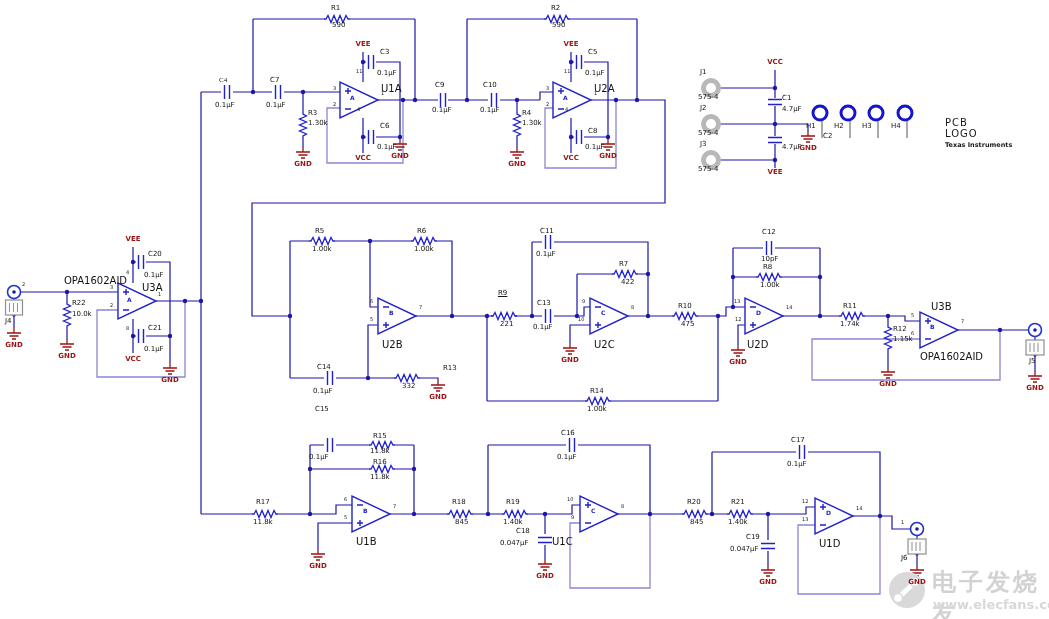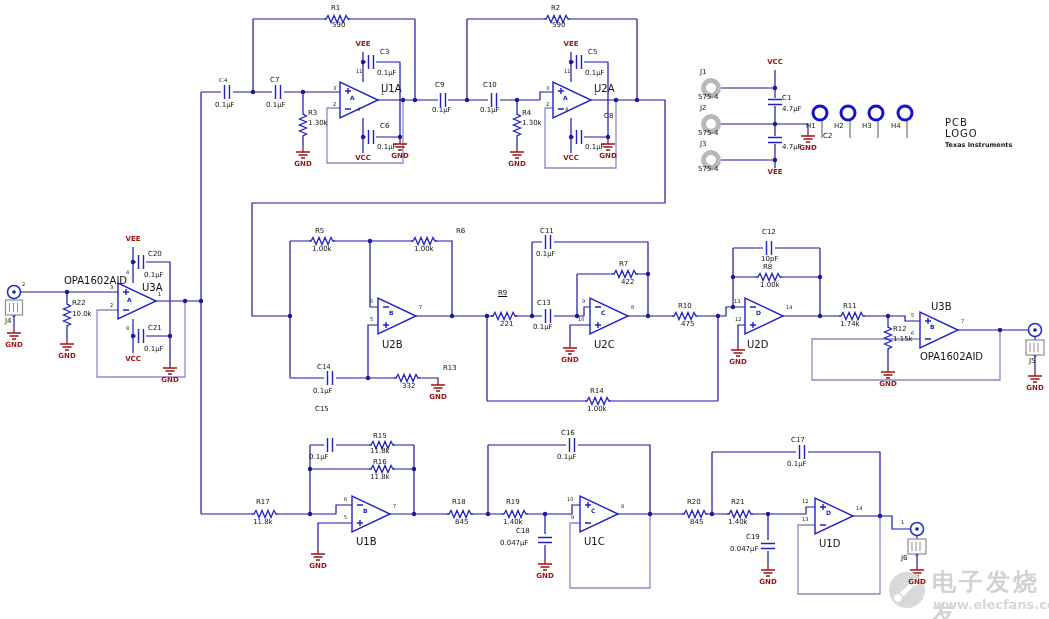--- a/index.html
+++ b/index.html
@@ -296,21 +296,21 @@
       <span class="cl" style="left: 331px; top: 5px;">R1</span>
       <span class="cl" style="left: 332px; top: 22px;">590</span>
       <span class="cl" style="left: 551px; top: 5px;">R2</span>
       <span class="cl" style="left: 552px; top: 22px;">590</span>
       <span class="cl" style="left: 308px; top: 110px;">R3</span>
       <span class="cl" style="left: 308px; top: 120px;">1.30k</span>
       <span class="cl" style="left: 522px; top: 110px;">R4</span>
       <span class="cl" style="left: 522px; top: 120px;">1.30k</span>
       <span class="cl" style="left: 315px; top: 228px;">R5</span>
       <span class="cl" style="left: 312px; top: 246px;">1.00k</span>
-      <span class="cl" style="left: 417px; top: 228px; margin-left: 39px;">R6</span>
+      <span class="cl" style="left: 417px; top: 228px;">R6</span>
       <span class="cl" style="left: 414px; top: 246px;">1.00k</span>
       <span class="cl" style="left: 619px; top: 261px;">R7</span>
       <span class="cl" style="left: 621px; top: 279px;">422</span>
       <span class="cl" style="left: 763px; top: 264px;">R8</span>
       <span class="cl" style="left: 760px; top: 282px;">1.00k</span>
       <span class="cl" style="left: 498px; top: 290px; text-decoration: underline;">R9</span>
       <span class="cl" style="left: 500px; top: 321px;">221</span>
       <span class="cl" style="left: 678px; top: 303px;">R10</span>
       <span class="cl" style="left: 681px; top: 321px;">475</span>
       <span class="cl" style="left: 843px; top: 303px;">R11</span>
@@ -344,21 +344,21 @@
       <span class="cl" style="left: 380px; top: 49px;">C3</span>
       <span class="cl" style="left: 377px; top: 70px;">0.1µF</span>
       <span class="cl" style="left: 219px; top: 77px; font-family: Liberation Serif, serif;">C4</span>
       <span class="cl" style="left: 215px; top: 102px;">0.1µF</span>
       <span class="cl" style="left: 588px; top: 49px;">C5</span>
       <span class="cl" style="left: 585px; top: 70px;">0.1µF</span>
       <span class="cl" style="left: 380px; top: 123px;">C6</span>
       <span class="cl" style="left: 377px; top: 144px;">0.1µF</span>
       <span class="cl" style="left: 270px; top: 77px;">C7</span>
       <span class="cl" style="left: 266px; top: 102px;">0.1µF</span>
-      <span class="cl" style="left: 588px; top: 113px; margin-left: 16px;">C8</span>
+      <span class="cl" style="left: 588px; top: 128px;">C8</span>
       <span class="cl" style="left: 585px; top: 144px;">0.1µF</span>
       <span class="cl" style="left: 435px; top: 82px;">C9</span>
       <span class="cl" style="left: 432px; top: 107px;">0.1µF</span>
       <span class="cl" style="left: 483px; top: 82px;">C10</span>
       <span class="cl" style="left: 480px; top: 107px;">0.1µF</span>
       <span class="cl" style="left: 540px; top: 228px;">C11</span>
       <span class="cl" style="left: 536px; top: 251px;">0.1µF</span>
       <span class="cl" style="left: 762px; top: 229px;">C12</span>
       <span class="cl" style="left: 761px; top: 256px;">10pF</span>
       <span class="cl" style="left: 537px; top: 300px;">C13</span>
@@ -395,21 +395,21 @@
       <span class="ic" style="left: 381px; top: 84px;">U1A</span>
       <span class="ic" style="left: 594px; top: 84px;">U2A</span>
       <span class="ic" style="left: 142px; top: 283px;">U3A</span>
       <span class="ic" style="left: 64px; top: 276px;">OPA1602AID</span>
       <span class="ic" style="left: 382px; top: 340px;">U2B</span>
       <span class="ic" style="left: 594px; top: 340px;">U2C</span>
       <span class="ic" style="left: 747px; top: 340px;">U2D</span>
       <span class="ic" style="left: 931px; top: 302px;">U3B</span>
       <span class="ic" style="left: 920px; top: 352px;">OPA1602AID</span>
       <span class="ic" style="left: 356px; top: 537px;">U1B</span>
-      <span class="ic" style="left: 584px; top: 537px;">U1C</span>
+      <span class="ic" style="left: 552px; top: 537px;">U1C</span>
       <span class="ic" style="left: 819px; top: 539px;">U1D</span>
       <span class="pw c" style="left: 363px; top: 41px;">VEE</span>
       <span class="pw c" style="left: 571px; top: 41px;">VEE</span>
       <span class="pw c" style="left: 133px; top: 236px;">VEE</span>
       <span class="pw c" style="left: 775px; top: 169px;">VEE</span>
       <span class="pw c" style="left: 363px; top: 155px;">VCC</span>
       <span class="pw c" style="left: 571px; top: 155px;">VCC</span>
       <span class="pw c" style="left: 133px; top: 356px;">VCC</span>
       <span class="pw c" style="left: 775px; top: 59px;">VCC</span>
       <span class="gd c" style="left: 303px; top: 161px;">GND</span>

